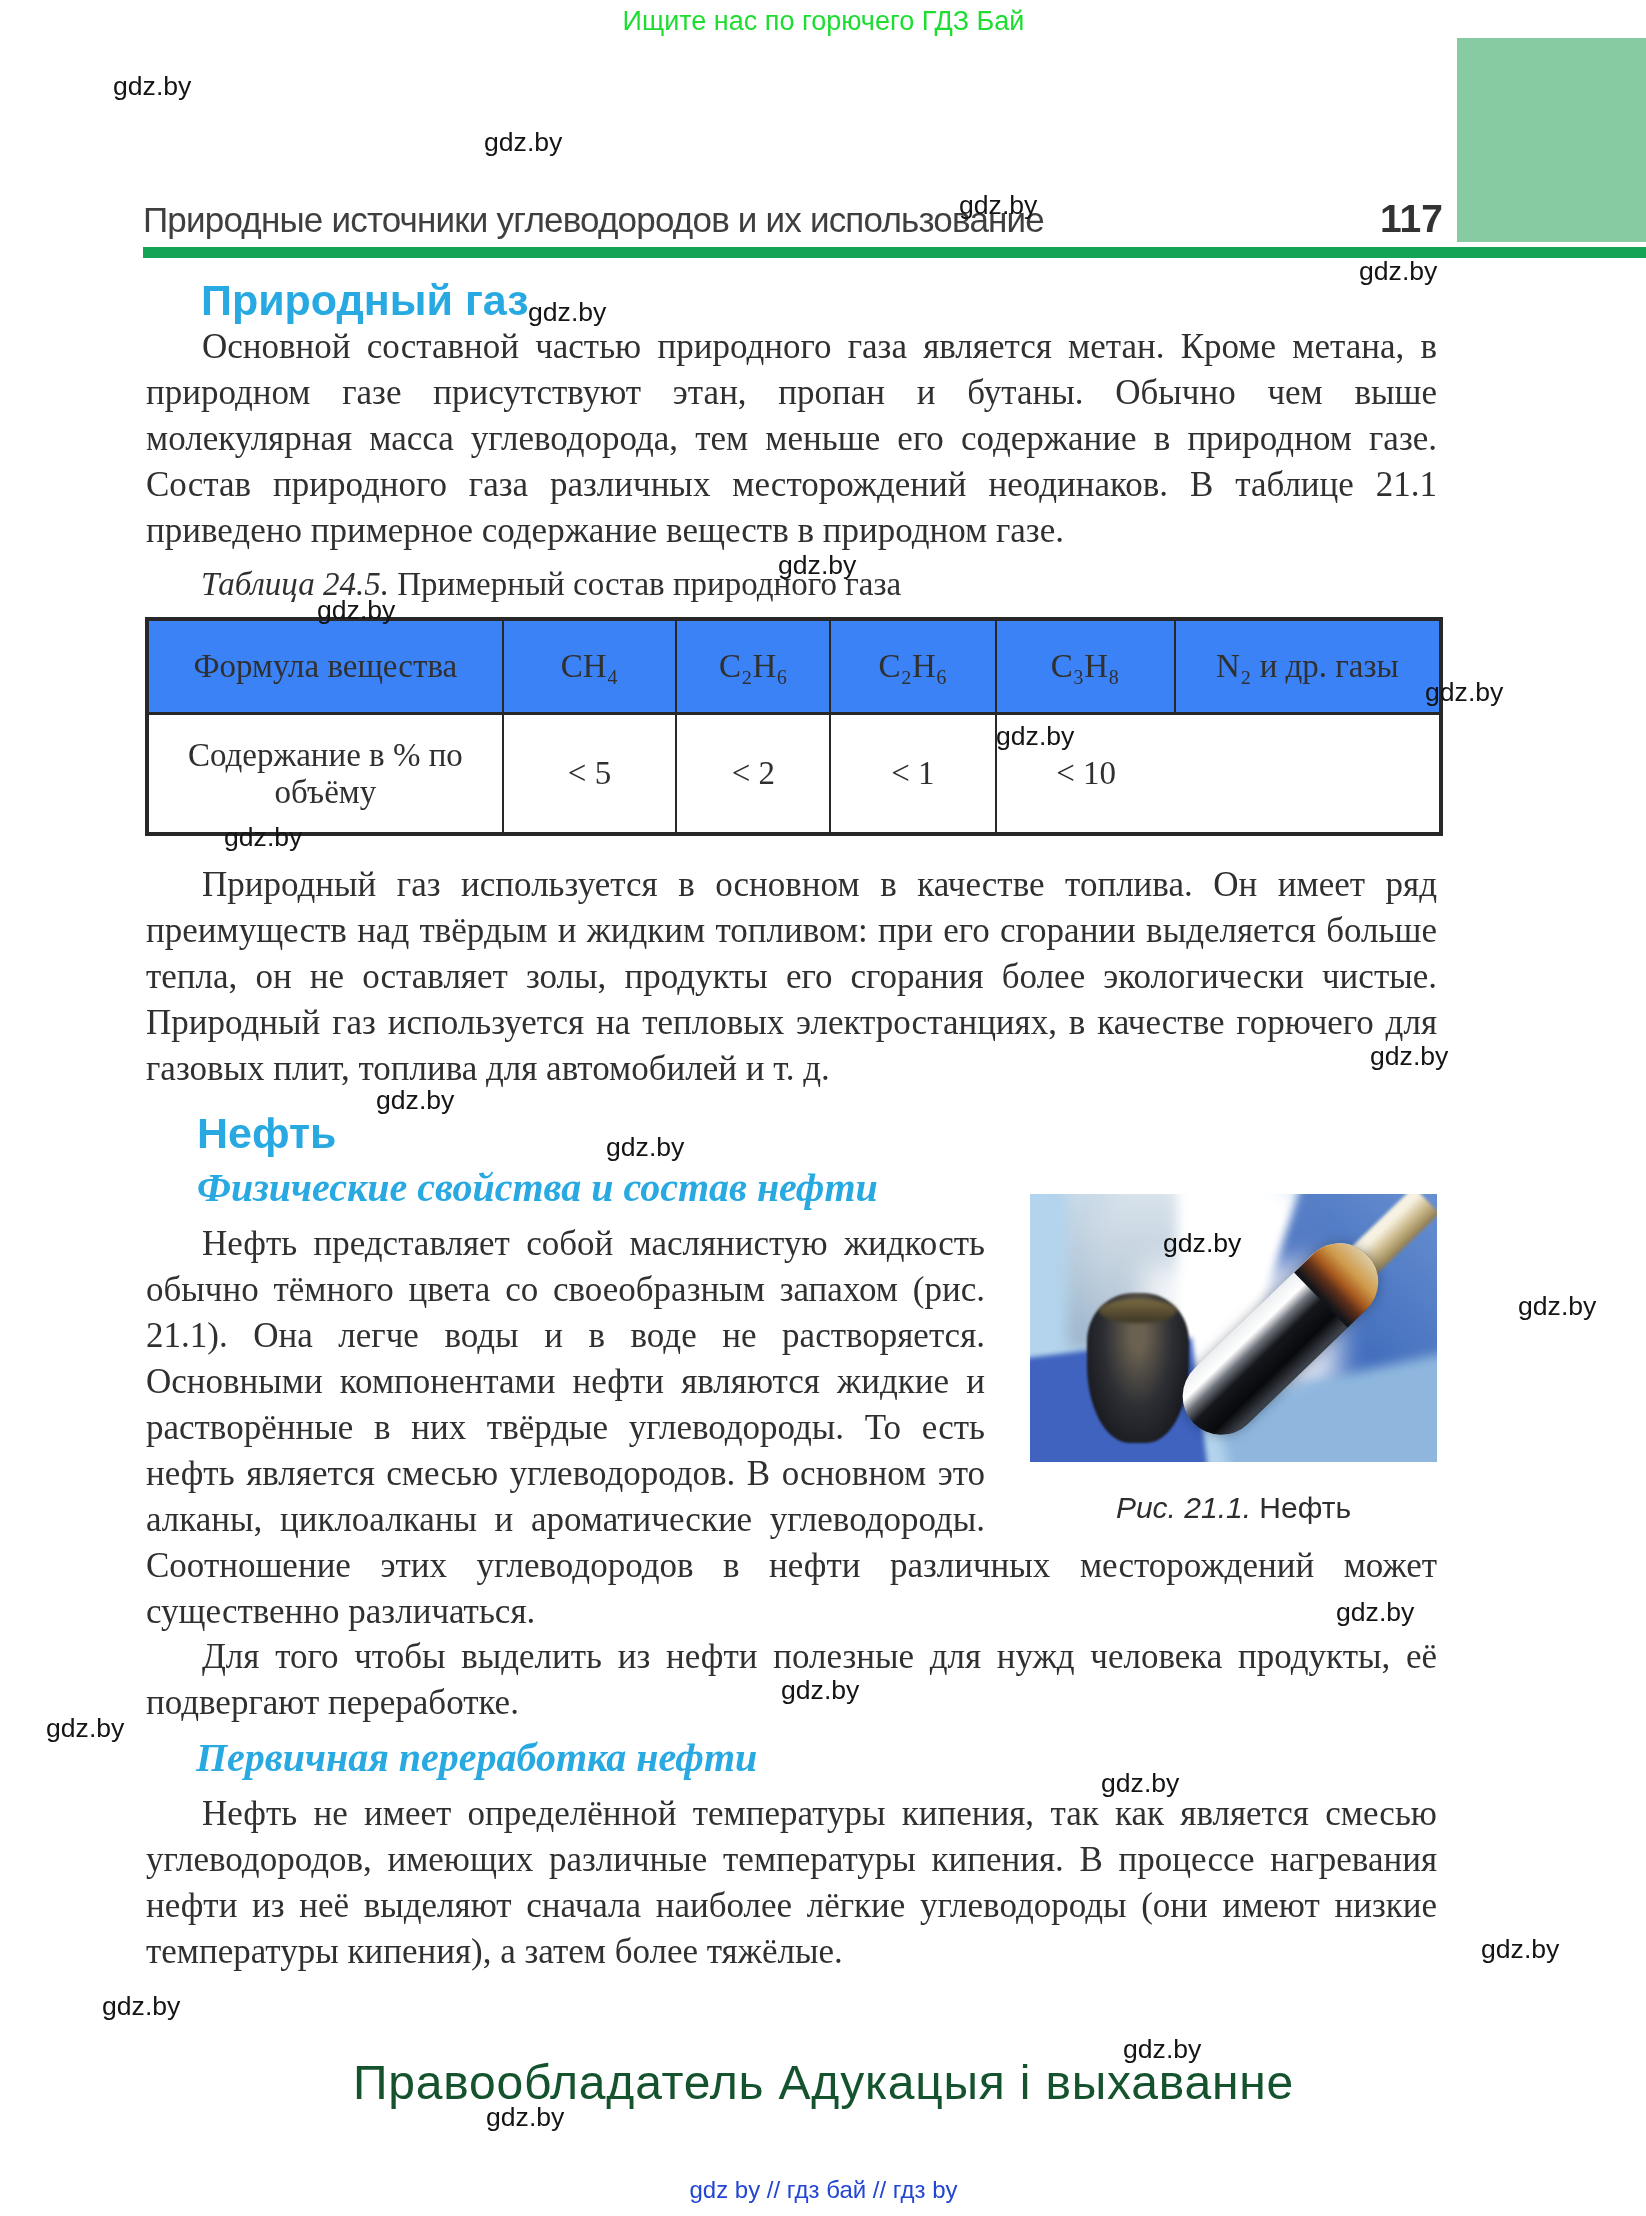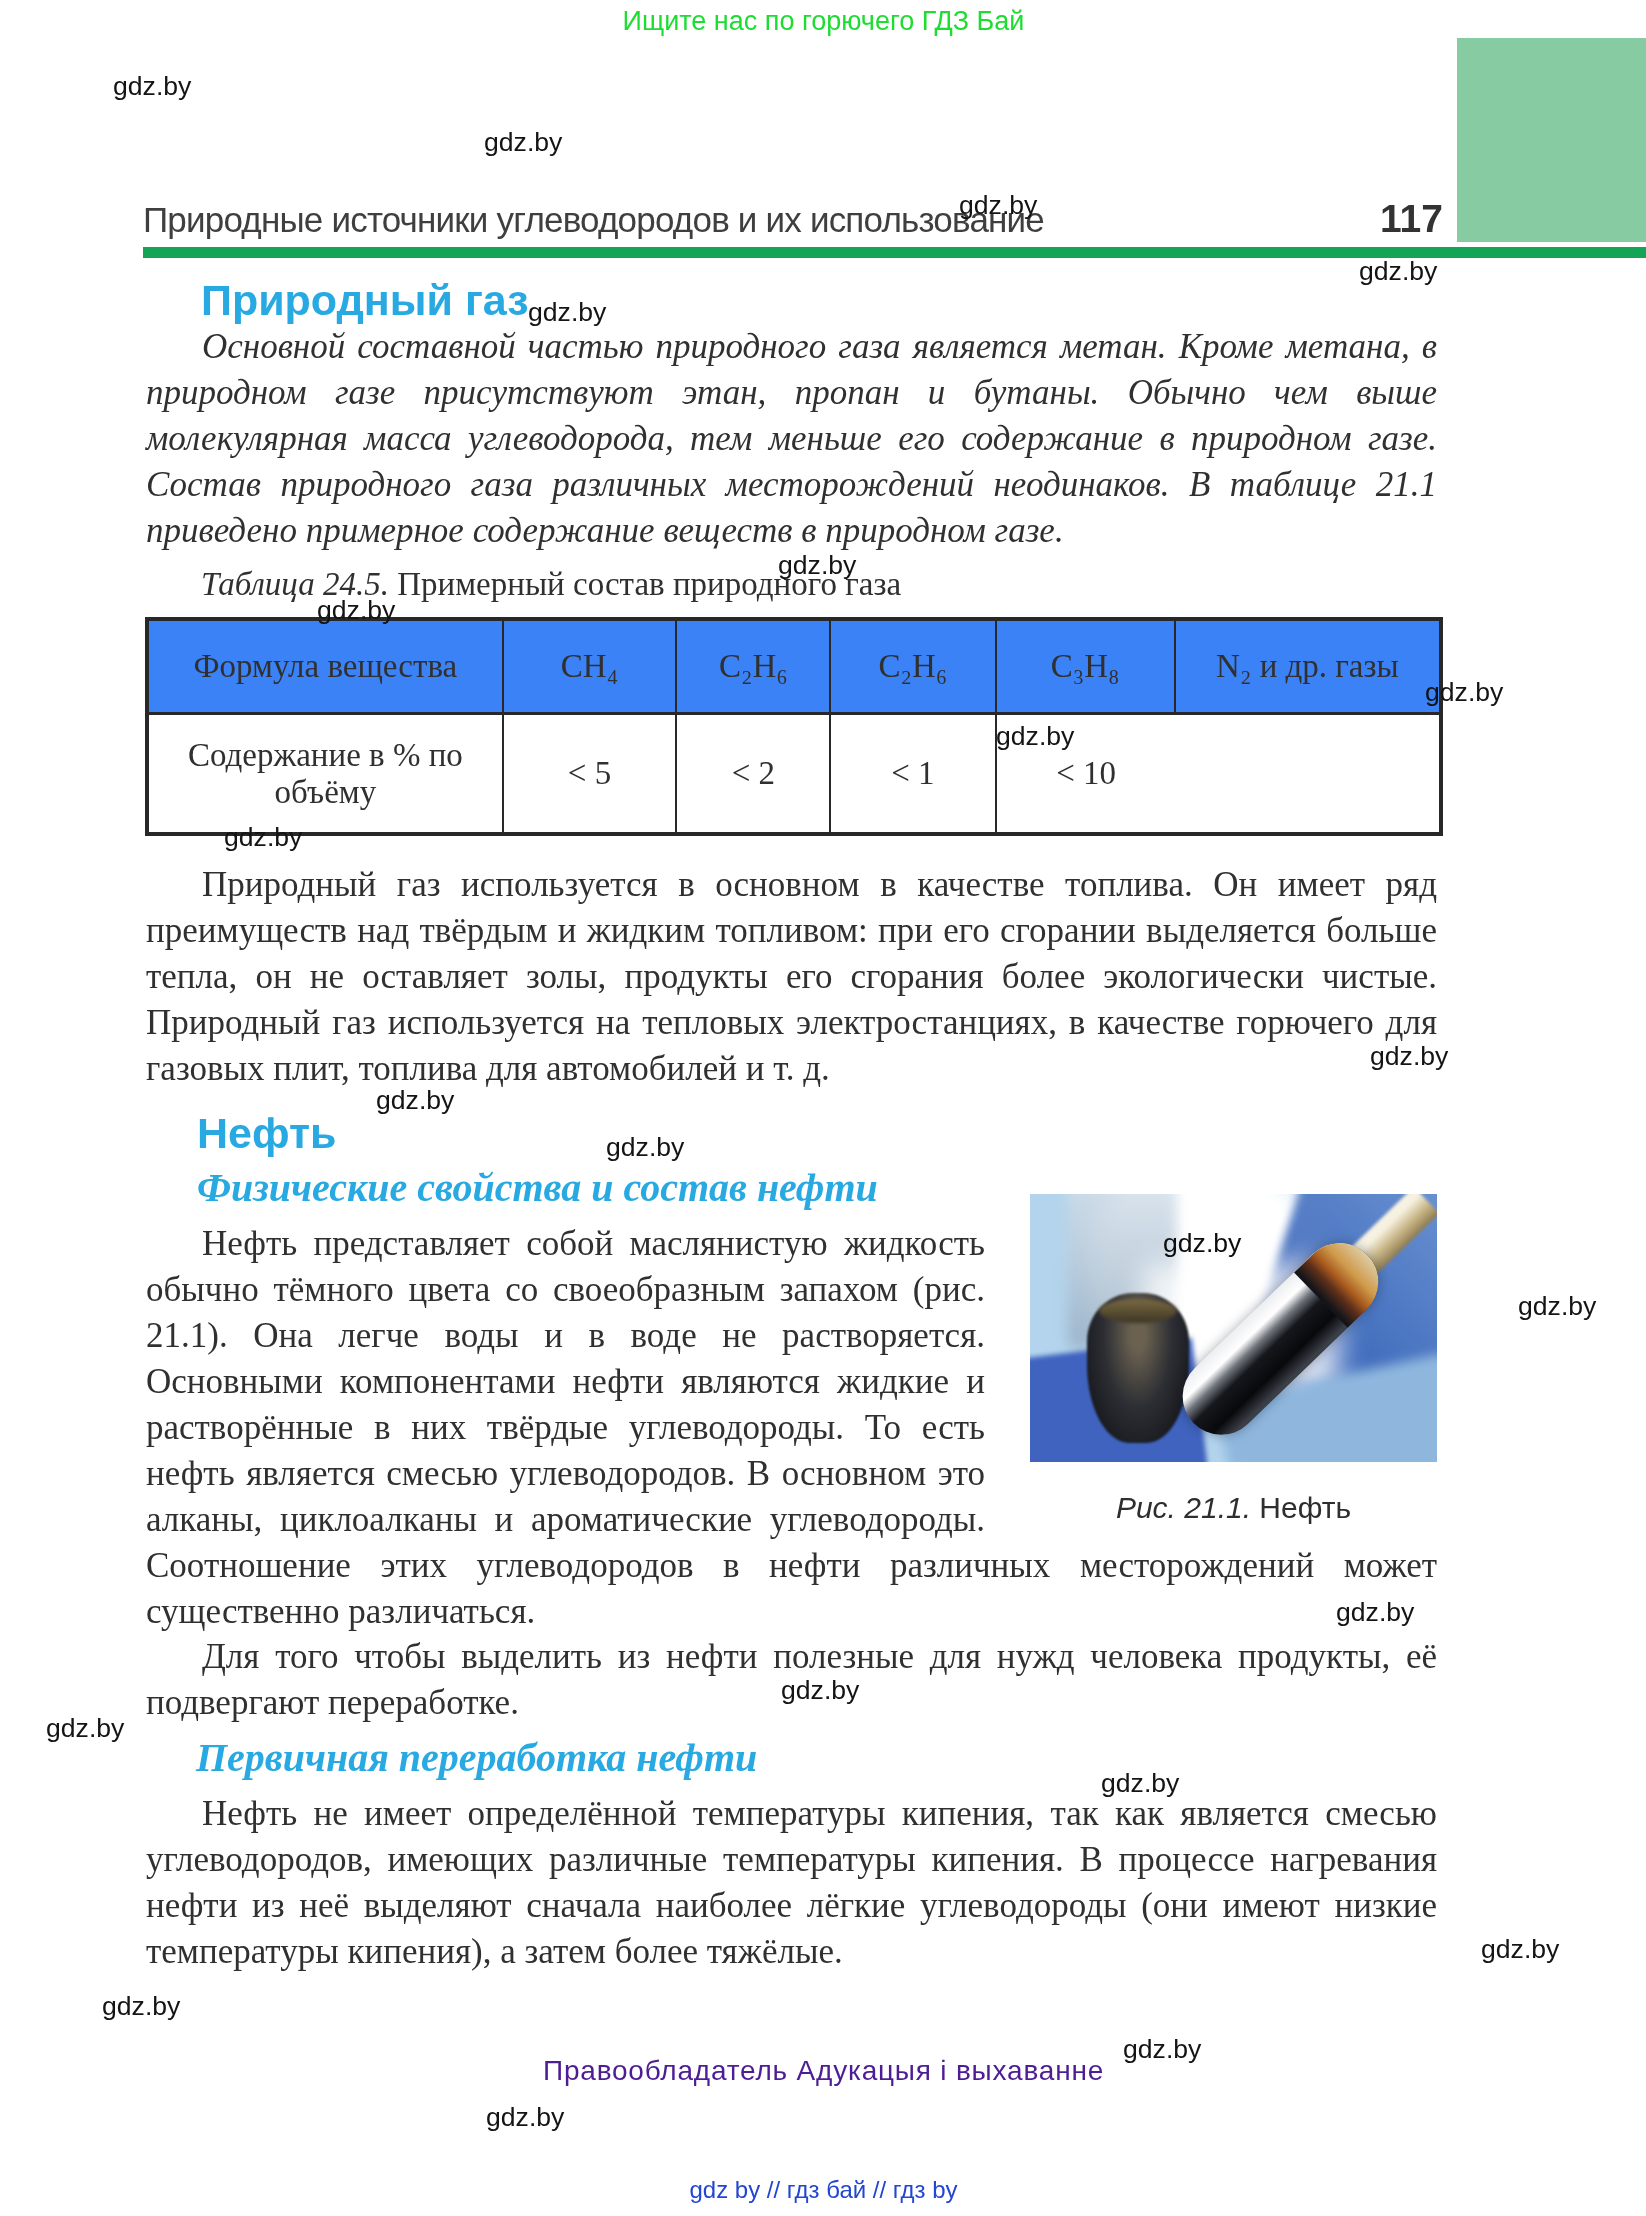--- a/index.html
+++ b/index.html
@@ -53,21 +53,21 @@
   #heading-gas{left:201px;top:276px;}
   #heading-oil{left:197px;top:1109px;}
   #subheading-oil-props{left:197px;top:1164px;}
   #subheading-oil-refining{left:196px;top:1734px;}
   
   .body-par{
     position:absolute;left:146px;width:1291px;margin:0;
     font-size:35px;line-height:46px;
     text-align:justify;text-indent:56px;color:#303030;
   }
-  #par-gas-1{top:324px;font-style:italic;}
+  #par-gas-1{top:324px;}
   #par-gas-2{top:862px;}
   #par-oil-2{top:1634px;}
   #par-oil-3{top:1791px;}
   
   .table-caption{
     position:absolute;left:201px;top:566px;margin:0;
     font-size:33px;color:#303030;white-space:nowrap;
   }
   .table-caption .cap-label{font-style:italic;}
   .gas-table{
@@ -127,21 +127,21 @@
   .figcap .cap-label{font-style:italic;}
   .oil-par-1{
     margin:0;padding-top:26.6px;
     font-size:35px;line-height:46px;text-align:justify;text-indent:56px;color:#303030;
   }
   
   .footer-pink{
     position:absolute;left:0;top:2055px;width:100%;
     text-align:center;
     font-family:"Liberation Sans","DejaVu Sans",sans-serif;
-    font-size:28px;color:#4c1d95;letter-spacing:0.8px;
+    font-size:48px;color:#14532d;letter-spacing:0.8px;
   }
   .footer-links{
     position:absolute;left:0;top:2176px;width:100%;
     text-align:center;
     font-family:"Liberation Sans","DejaVu Sans",sans-serif;
     font-size:24px;color:#2346d2;
   }
 </style>
 </head>
 <body>

